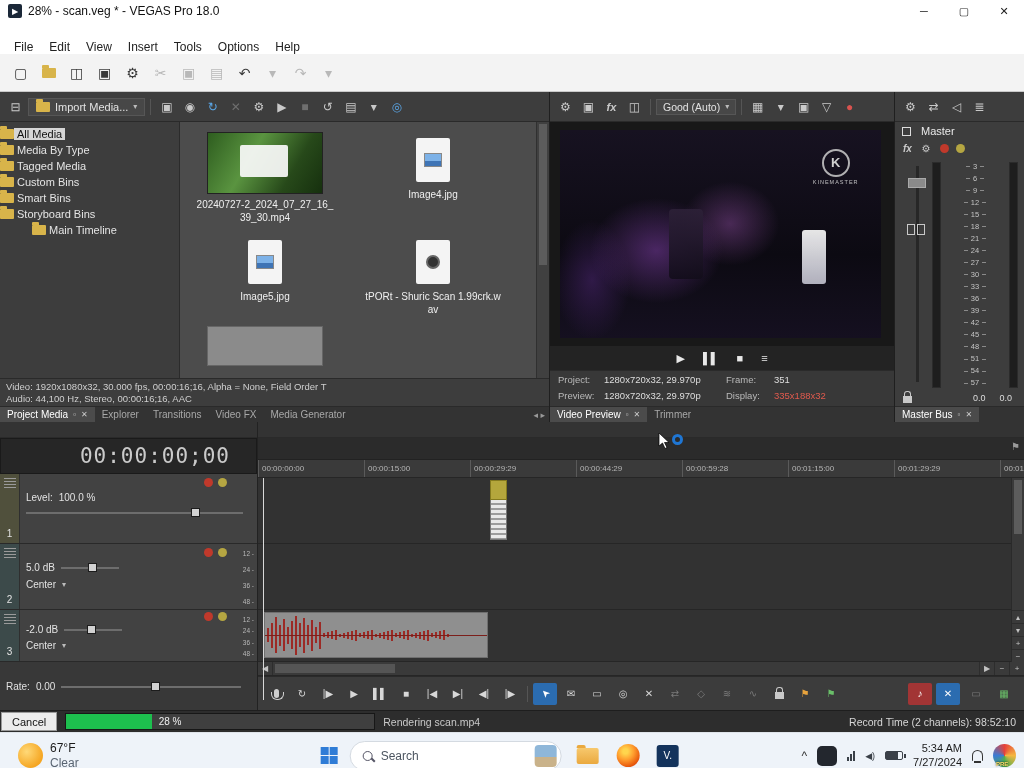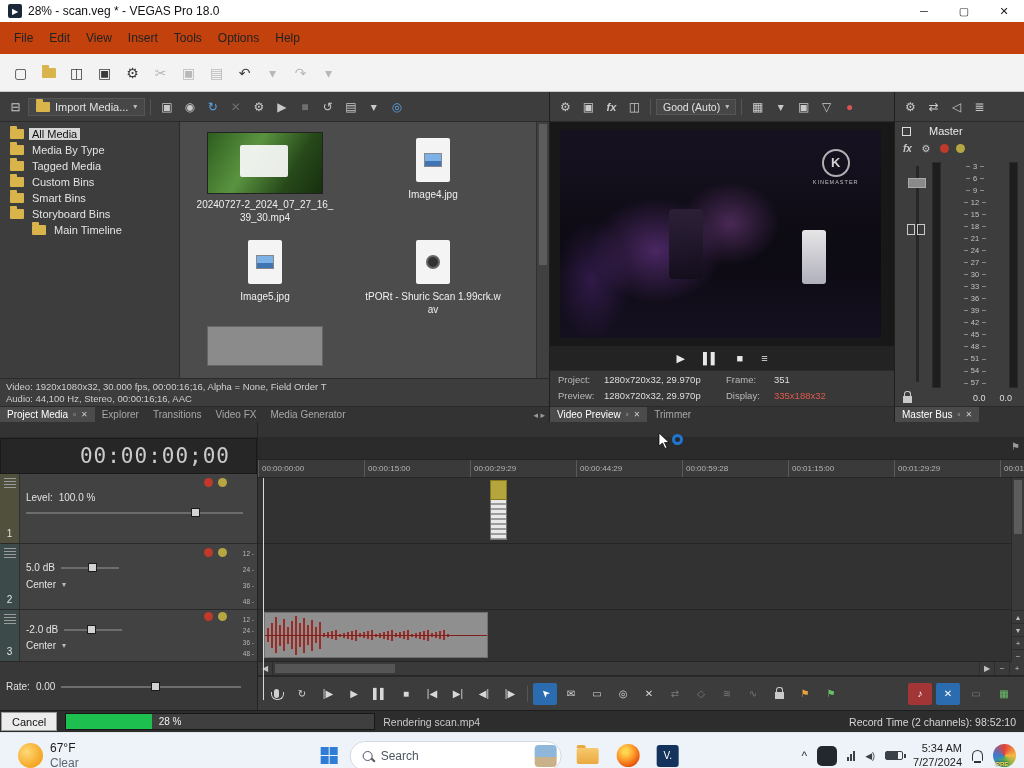--- a/index.html
+++ b/index.html
@@ -4,21 +4,21 @@
 <style>
 *{margin:0;padding:0;box-sizing:border-box;font-family:"Liberation Sans",sans-serif;}
 html,body{width:1024px;height:768px;overflow:hidden;background:#000;}
 #app{width:1024px;height:768px;display:flex;flex-direction:column;font-size:11px;color:#ddd;}
 
 
 .titlebar{height:22px;background:#fff;display:flex;align-items:center;color:#111;font-size:12px;flex:none;}
 .app-icon{width:14px;height:14px;background:#1b2838;border-radius:2px;margin:0 6px 0 8px;display:flex;align-items:center;justify-content:center;color:#fff;font-size:8px;}
 .win-controls{margin-left:auto;display:flex;}
 .win-controls span{width:40px;height:22px;display:flex;align-items:center;justify-content:center;font-size:11px;color:#222;}
-.menubar{height:22px;background:#c2410c;display:flex;align-items:center;padding:16px 6px;color:#222;font-size:12px;flex:none;}
+.menubar{height:22px;background:#ffffff;display:flex;align-items:flex-start;padding:16px 6px;color:#222;font-size:12px;flex:none;}
 .menu-item{padding:2px 8px;}
 .toolbar{height:38px;background:#f3f3f3;border-bottom:1px solid #c9c9c9;display:flex;align-items:center;gap:3px;padding:0 8px;color:#3a3a3a;flex:none;}
 .tb-icon{width:25px;height:25px;display:flex;align-items:center;justify-content:center;font-size:14px;}
 .tb-icon.disabled{color:#b8b8b8;}
 .folder{width:14px;height:10px;background:#d8b44a;border-radius:1px;position:relative;flex:none;display:inline-block;}
 .folder::before{content:"";position:absolute;top:-3px;left:0;width:7px;height:3px;background:#d8b44a;border-radius:1px 1px 0 0;}
 
 
 .top-row{height:330px;display:flex;background:#383838;flex:none;}
 .panel-toolbar{height:30px;background:#3d3d3d;border-bottom:1px solid #2a2a2a;display:flex;align-items:center;gap:2px;padding:0 5px;flex:none;}
@@ -30,21 +30,21 @@
 .tab{padding:1px 7px;display:flex;gap:5px;align-items:center;white-space:nowrap;height:16px;}
 .tab.active{background:#4b4b4b;color:#fff;}
 .tab-ico{font-size:8px;color:#ccc;}
 .tab-scroll{margin-left:auto;color:#999;font-size:9px;padding:0 4px;}
 
 
 .media-panel{width:550px;display:flex;flex-direction:column;border-right:1px solid #1f1f1f;}
 .import-btn{display:flex;align-items:center;gap:5px;color:#e2e2e2;border:1px solid #565656;background:#474747;padding:2px 7px;font-size:11px;white-space:nowrap;}
 .media-body{flex:1;display:flex;min-height:0;}
 .media-tree{width:180px;background:#3d3d3d;border-right:1px solid #2b2b2b;padding:4px 0;overflow:hidden;}
-.tree-item{display:flex;align-items:center;gap:5px;padding:2px 4px 2px 10px;color:#e4e4e4;font-size:11px;white-space:nowrap;}
+.tree-item{display:flex;align-items:center;padding:2px 4px 2px 0;color:#e4e4e4;font-size:11px;white-space:nowrap;}
 .tree-item .label{padding:0 3px;}
 .tree-item.selected .label{background:#d6d6d6;color:#111;}
 .tree-item.child{padding-left:32px;}
 .media-thumbs{flex:1;background:#4c4c4c;padding:10px 22px 4px 10px;display:flex;flex-wrap:wrap;gap:10px 18px;align-content:flex-start;position:relative;overflow:hidden;}
 .media-card{width:150px;display:flex;flex-direction:column;align-items:center;gap:4px;}
 .thumb-video{width:116px;height:62px;border:1px solid #222;position:relative;background:linear-gradient(120deg,#2e5d1f,#5a9440 38%,#27491a 72%,#16300e);}
 .thumb-box{position:absolute;left:32px;top:12px;width:48px;height:32px;background:rgba(250,250,250,.92);border-radius:2px;}
 .page-icon{width:34px;height:44px;background:#f4f4f4;border-radius:2px;display:flex;align-items:center;justify-content:center;margin:6px 0 2px;position:relative;}
 .pic{width:18px;height:14px;background:linear-gradient(180deg,#7db2e8 55%,#3f74b5 55%);border:1px solid #888;}
 .audio-dot{width:14px;height:14px;border-radius:50%;background:#333;border:2px solid #666;}
@@ -69,21 +69,21 @@
 .km-circle{width:28px;height:28px;border-radius:50%;border:2px solid rgba(205,205,205,.85);display:flex;align-items:center;justify-content:center;font-size:13px;font-weight:bold;}
 .km-text{font-size:5.5px;letter-spacing:1px;color:rgba(225,225,225,.8);}
 .preview-transport{height:24px;background:#232323;display:flex;align-items:center;justify-content:center;gap:18px;flex:none;}
 .pv-t-btn{color:#e8e8e8;font-size:11px;display:flex;align-items:center;justify-content:center;}
 .preview-info{height:36px;background:#383838;border-top:1px solid #2a2a2a;padding:3px 8px;font-size:9.5px;display:grid;grid-template-columns:46px 122px 48px auto;row-gap:3px;color:#b9b9b9;flex:none;}
 .preview-info .val{color:#dedede;}
 .preview-info .red{color:#e05a4e;}
 
 
 .master-panel{width:129px;display:flex;flex-direction:column;background:#3d3d3d;}
-.master-title{height:18px;display:flex;align-items:center;gap:18px;padding:0 7px;color:#e9e9e9;font-size:11px;flex:none;}
+.master-title{height:18px;display:flex;align-items:center;gap:10px;padding:0 7px;color:#e9e9e9;font-size:11px;flex:none;}
 .m-sq{width:9px;height:9px;border:1.5px solid #ddd;}
 .fx-row{height:16px;display:flex;gap:7px;padding:0 8px;align-items:center;color:#c9c9c9;font-size:10px;flex:none;}
 .circ{width:9px;height:9px;border-radius:50%;display:inline-block;flex:none;}
 .circ.red{background:#c0392b;}
 .circ.yel{background:#b5a642;}
 .meter-area{flex:1;display:flex;padding:6px 6px 2px 10px;gap:3px;min-height:0;}
 .fader-col{width:24px;position:relative;flex:none;}
 .fader-track{position:absolute;left:11px;top:4px;bottom:6px;width:3px;background:#272727;}
 .fader-handle{position:absolute;left:3px;top:16px;width:18px;height:10px;background:#8a8a8a;border:1px solid #aaa;}
 .pan-boxes{position:absolute;top:62px;left:2px;display:flex;gap:2px;}

